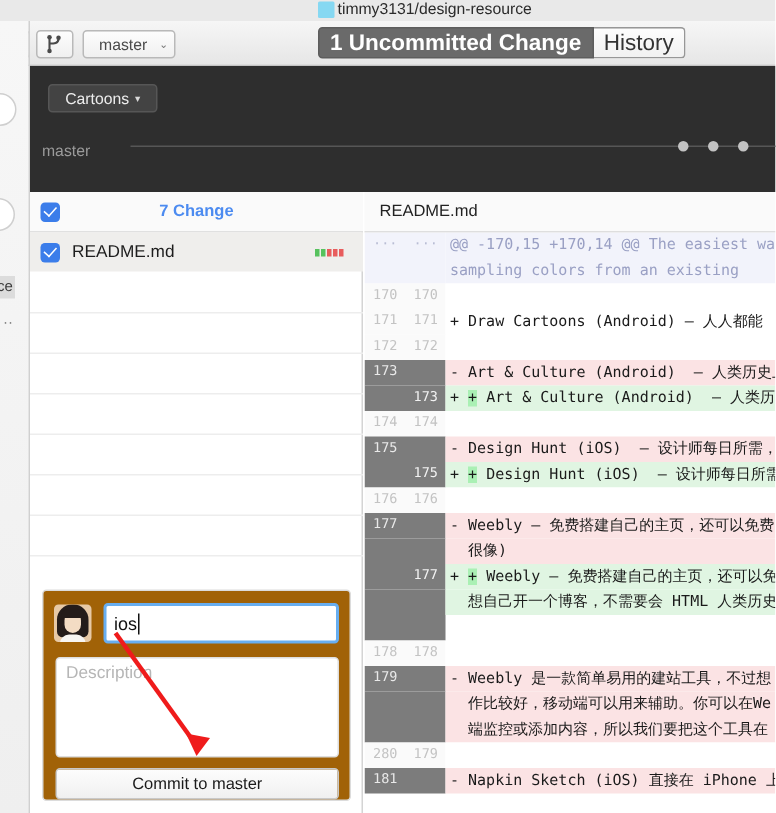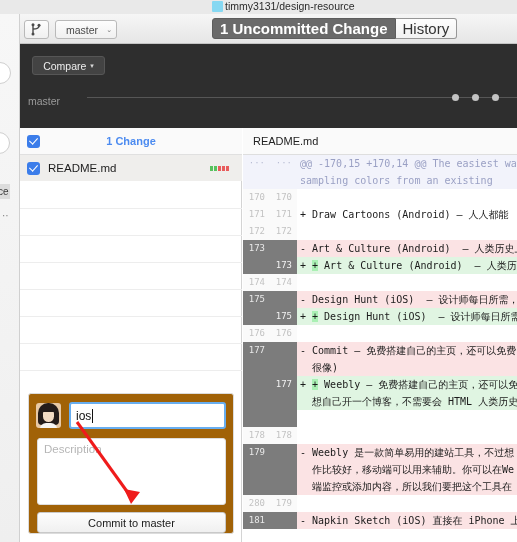--- a/index.html
+++ b/index.html
@@ -238,36 +238,36 @@
 
   <div class="leftedge">
     <div class="edge-circ"></div>
     <div class="edge-circ2"></div>
     <div class="edge-text">ce</div>
     <div class="edge-dots">··</div>
   </div>
 
   <div class="darkbar">
     <div class="compare-btn">
-      <span>Compare</span>
+      <span>Cartoons</span>
       <span class="caret">▾</span>
     </div>
     <div class="branch-row">
       <div class="branch-label">master</div>
     </div>
     <div class="graph-line"></div>
     <div class="gdot" style="left:432px;"></div>
     <div class="gdot" style="left:452px;"></div>
     <div class="gdot" style="left:472px;"></div>
   </div>
 
   <div class="leftpanel">
     <div class="changes-header">
       <span class="cb"></span>
-      <span class="changes-title">1 Change</span>
+      <span class="changes-title">7 Change</span>
     </div>
     <div class="file-row">
       <span class="cb"></span>
       <span class="file-name">README.md</span>
       <span class="diffstat">
         <i style="background:#57c25e"></i>
           <i style="background:#57c25e"></i>
         <i style="background:#e85c5c"></i>
           <i style="background:#e85c5c"></i>
           <i style="background:#e85c5c"></i>
@@ -359,21 +359,21 @@
           <div class="code">+ <span class="hl">+</span> Design Hunt (iOS)  — 设计师每日所需</div>
         </div>
         <div class="dline r-ctx">
           <div class="gut a">176</div>
           <div class="gut b">176</div>
           <div class="code"></div>
         </div>
         <div class="dline r-del">
           <div class="gut a">177</div>
           <div class="gut b blank"></div>
-          <div class="code">- Commit — 免费搭建自己的主页，还可以免费</div>
+          <div class="code">- Weebly — 免费搭建自己的主页，还可以免费</div>
         </div>
         <div class="dline r-del">
           <div class="gut a blank"></div>
           <div class="gut b blank"></div>
           <div class="code">  很像)</div>
         </div>
         <div class="dline r-add">
           <div class="gut a blank"></div>
           <div class="gut b">177</div>
           <div class="code">+ <span class="hl">+</span> Weebly — 免费搭建自己的主页，还可以免</div>

